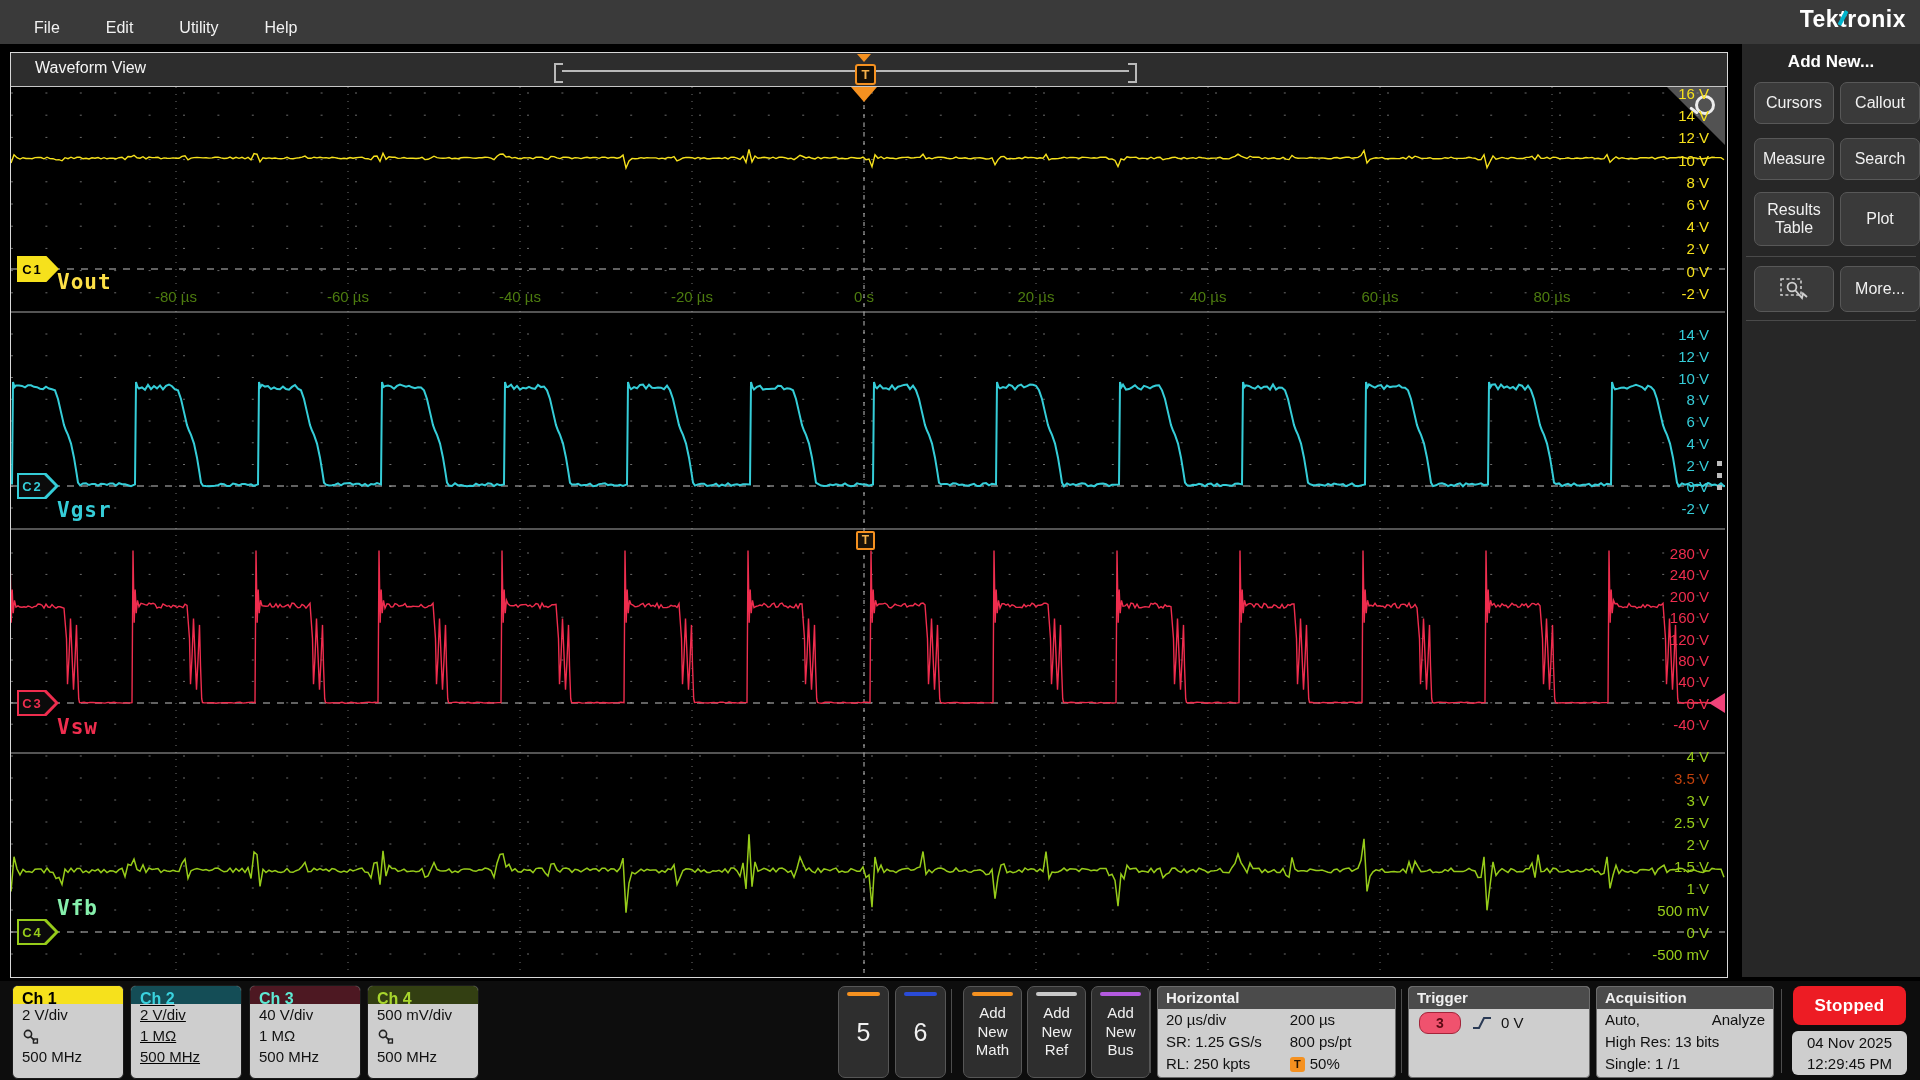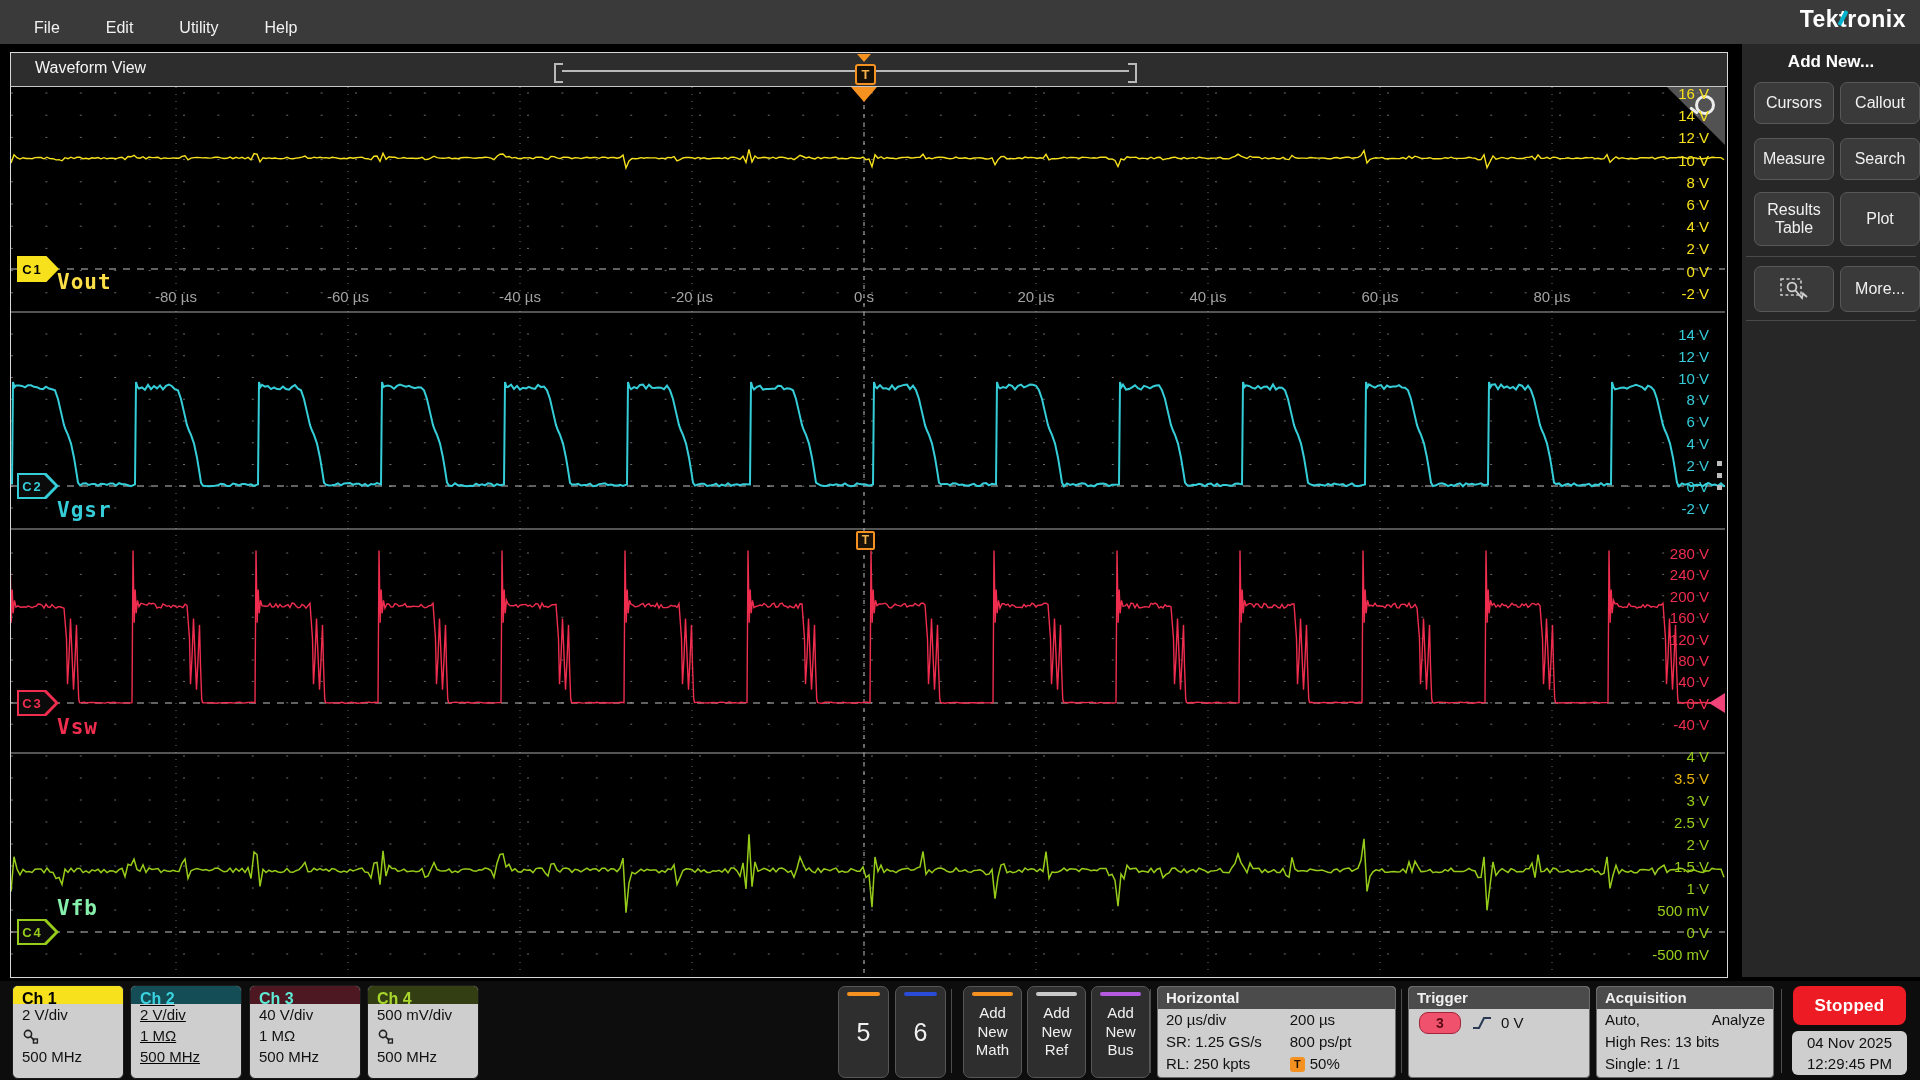--- a/index.html
+++ b/index.html
@@ -18,21 +18,21 @@
   #recordbar .line{position:absolute;left:0;top:3px;width:100%;height:2px;background:#b9b9b9;}
   #recordbar .brk{position:absolute;top:-4px;width:7px;height:16px;border-top:2px solid #b9b9b9;border-bottom:2px solid #b9b9b9;}
   #recordbar .brk.l{left:-8px;border-left:2px solid #b9b9b9;}
   #recordbar .brk.r{right:-8px;border-right:2px solid #b9b9b9;}
   #trig-caret{position:absolute;left:846px;top:1px;width:0;height:0;border-left:7px solid transparent;border-right:7px solid transparent;border-top:8px solid #f59120;}
   #trig-badge-top{position:absolute;left:844px;top:11px;width:17px;height:17px;background:#161006;border:2px solid #f59120;border-radius:3px;color:#f5b14a;font-size:13px;font-weight:bold;text-align:center;line-height:17px;}
   
   #plot{position:absolute;left:0;top:34px;width:1714px;height:889px;background:#000;overflow:hidden;}
   #gridsvg{position:absolute;left:0;top:0;}
   .axis-label{position:absolute;font-size:15px;white-space:nowrap;transform:translateY(-50%);}
-  .time-label{position:absolute;font-size:15px;color:#a3a3a3;transform:translate(-50%,0);text-align:center;}
+  .time-label{position:absolute;font-size:15px;color:#4d7c0f;transform:translate(-50%,0);text-align:center;}
   #big-tri{position:absolute;left:840px;top:0;width:0;height:0;border-left:13px solid transparent;border-right:13px solid transparent;border-top:15px solid #f59120;}
   #trig-badge-mid{position:absolute;left:845px;top:444px;width:15px;height:15px;background:#1a1208;border:2px solid #f59120;border-radius:2px;color:#f5b14a;font-size:12px;font-weight:bold;text-align:center;line-height:15px;}
   #zoom-corner{position:absolute;right:0;top:0;width:0;height:0;border-left:58px solid transparent;border-top:58px solid rgba(150,150,150,.55);}
   #zoom-glass{position:absolute;right:10px;top:8px;width:14px;height:14px;border:3px solid #ececec;border-radius:50%;}
   #zoom-glass::after{content:"";position:absolute;left:-9px;top:11px;width:10px;height:3px;background:#ececec;transform:rotate(38deg);border-radius:2px;}
   #trig-arrow{position:absolute;left:1698px;top:606px;width:0;height:0;border-top:10px solid transparent;border-bottom:10px solid transparent;border-right:16px solid #f0437a;}
   #drag-dots{position:absolute;left:1706px;top:408px;}
   #drag-dots span{display:block;width:5px;height:5px;background:#bdbdbd;margin-bottom:7px;}
   .chbadge{position:absolute;width:42px;height:26px;}
   .chbadge .shape{position:absolute;left:0;top:0;width:100%;height:100%;clip-path:polygon(0 0,70% 0,100% 50%,70% 100%,0 100%);}
@@ -197,21 +197,21 @@
         <div class="axis-label" style="right: 16px; top: 594.4px; color: rgb(239, 45, 78); text-align: right;">40 V</div>
         <div class="axis-label" style="right: 16px; top: 615.8px; color: rgb(239, 45, 78); text-align: right;">0 V</div>
         <div class="axis-label" style="right: 16px; top: 637.2px; color: rgb(239, 45, 78); text-align: right;">-40 V</div>
         <div class="chbadge" style="left: 6px; top: 603px;">
           <div class="shape" style="background: rgb(239, 45, 78);"></div>
           <div class="inner"></div>
           <div class="txt" style="color: rgb(239, 45, 78);">C3</div>
         </div>
         <div class="chname" style="left: 46px; top: 628px; color: rgb(239, 45, 78);">Vsw</div>
         <div class="axis-label" style="right: 16px; top: 669px; color: rgb(151, 204, 26); text-align: right;">4 V</div>
-        <div class="axis-label" style="right: 16px; top: 691px; color: #eab308; text-align: right;">3.5 V</div>
+        <div class="axis-label" style="right: 16px; top: 691px; color: #c2410c; text-align: right;">3.5 V</div>
         <div class="axis-label" style="right: 16px; top: 713px; color: rgb(151, 204, 26); text-align: left;">3 V</div>
         <div class="axis-label" style="right: 16px; top: 735px; color: rgb(151, 204, 26); text-align: right;">2.5 V</div>
         <div class="axis-label" style="right: 16px; top: 757px; color: rgb(151, 204, 26); text-align: right;">2 V</div>
         <div class="axis-label" style="right: 16px; top: 779px; color: rgb(151, 204, 26); text-align: right;">1.5 V</div>
         <div class="axis-label" style="right: 16px; top: 801px; color: rgb(151, 204, 26); text-align: right;">1 V</div>
         <div class="axis-label" style="right: 16px; top: 823px; color: rgb(151, 204, 26); text-align: right;">500 mV</div>
         <div class="axis-label" style="right: 16px; top: 845px; color: rgb(151, 204, 26); text-align: right;">0 V</div>
         <div class="axis-label" style="right: 16px; top: 867px; color: rgb(151, 204, 26); text-align: right;">-500 mV</div>
         <div class="chbadge" style="left: 6px; top: 832px;">
           <div class="shape" style="background: rgb(151, 204, 26);"></div>

